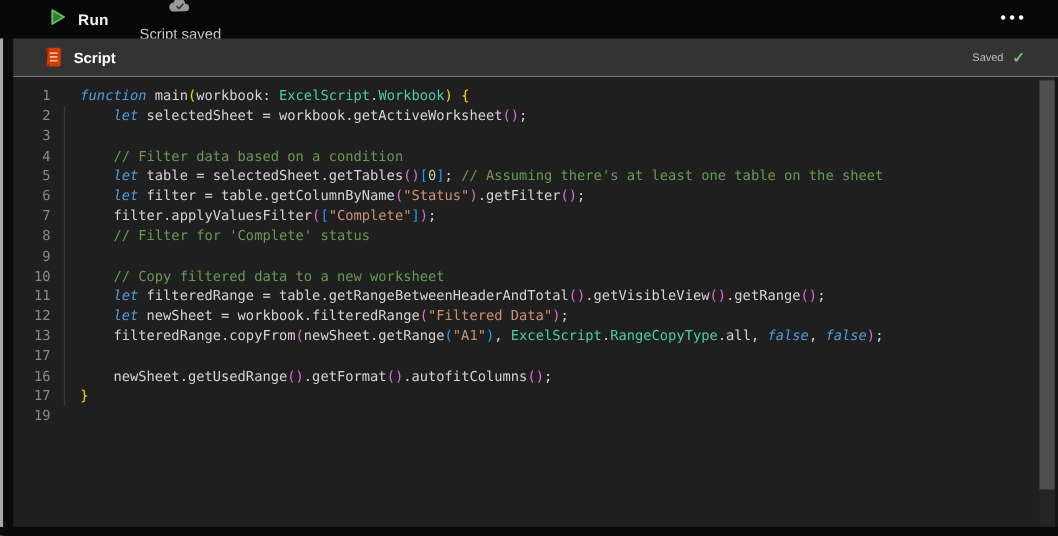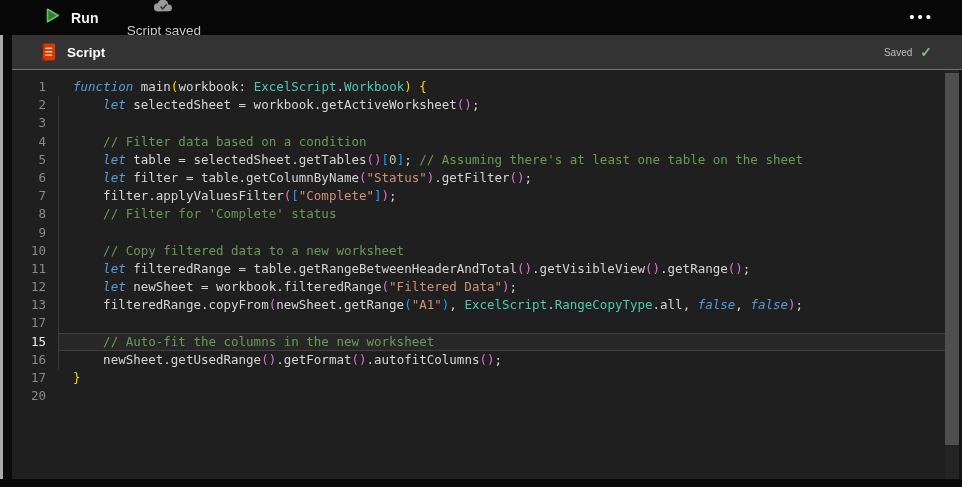--- a/index.html
+++ b/index.html
@@ -113,24 +113,23 @@
         <div class="code-line"><span class="gutter">5</span><span class="code-text"><span class="tok-fg">    </span><span class="tok-kw">let</span><span class="tok-fg"> table = selectedSheet.getTables</span><span class="tok-p2">()</span><span class="tok-p3">[</span><span class="tok-num">0</span><span class="tok-p3">]</span><span class="tok-fg">; </span><span class="tok-com">// Assuming there's at least one table on the sheet</span></span></div>
         <div class="code-line"><span class="gutter">6</span><span class="code-text"><span class="tok-fg">    </span><span class="tok-kw">let</span><span class="tok-fg"> filter = table.getColumnByName</span><span class="tok-p2">(</span><span class="tok-str">"Status"</span><span class="tok-p2">)</span><span class="tok-fg">.getFilter</span><span class="tok-p2">()</span><span class="tok-fg">;</span></span></div>
         <div class="code-line"><span class="gutter">7</span><span class="code-text"><span class="tok-fg">    filter.applyValuesFilter</span><span class="tok-p2">(</span><span class="tok-p3">[</span><span class="tok-str">"Complete"</span><span class="tok-p3">]</span><span class="tok-p2">)</span><span class="tok-fg">;</span></span></div>
         <div class="code-line"><span class="gutter">8</span><span class="code-text"><span class="tok-fg">    </span><span class="tok-com">// Filter for 'Complete' status</span></span></div>
         <div class="code-line"><span class="gutter">9</span><span class="code-text"></span></div>
         <div class="code-line"><span class="gutter">10</span><span class="code-text"><span class="tok-fg">    </span><span class="tok-com">// Copy filtered data to a new worksheet</span></span></div>
         <div class="code-line"><span class="gutter">11</span><span class="code-text"><span class="tok-fg">    </span><span class="tok-kw">let</span><span class="tok-fg"> filteredRange = table.getRangeBetweenHeaderAndTotal</span><span class="tok-p2">()</span><span class="tok-fg">.getVisibleView</span><span class="tok-p2">()</span><span class="tok-fg">.getRange</span><span class="tok-p2">()</span><span class="tok-fg">;</span></span></div>
         <div class="code-line"><span class="gutter">12</span><span class="code-text"><span class="tok-fg">    </span><span class="tok-kw">let</span><span class="tok-fg"> newSheet = workbook.filteredRange</span><span class="tok-p2">(</span><span class="tok-str">"Filtered Data"</span><span class="tok-p2">)</span><span class="tok-fg">;</span></span></div>
         <div class="code-line"><span class="gutter">13</span><span class="code-text"><span class="tok-fg">    filteredRange.copyFrom</span><span class="tok-p2">(</span><span class="tok-fg">newSheet.getRange</span><span class="tok-p3">(</span><span class="tok-str">"A1"</span><span class="tok-p3">)</span><span class="tok-fg">, </span><span class="tok-type">ExcelScript</span><span class="tok-fg">.</span><span class="tok-type">RangeCopyType</span><span class="tok-fg">.all, </span><span class="tok-kw">false</span><span class="tok-fg">, </span><span class="tok-kw">false</span><span class="tok-p2">)</span><span class="tok-fg">;</span></span></div>
         <div class="code-line"><span class="gutter">17</span><span class="code-text"></span></div>
-        <div class="code-line active"><span class="gutter">15</span><span class="code-text"><span class="tok-fg">    </span><span class="tok-com">// Auto-fit the columns in the new worksheet</span></span></div>
         <div class="code-line"><span class="gutter">16</span><span class="code-text"><span class="tok-fg">    newSheet.getUsedRange</span><span class="tok-p2">()</span><span class="tok-fg">.getFormat</span><span class="tok-p2">()</span><span class="tok-fg">.autofitColumns</span><span class="tok-p2">()</span><span class="tok-fg">;</span></span></div>
         <div class="code-line"><span class="gutter">17</span><span class="code-text"><span class="tok-p1">}</span></span></div>
-        <div class="code-line"><span class="gutter">20</span><span class="code-text"></span></div>
+        <div class="code-line"><span class="gutter">19</span><span class="code-text"></span></div>
       </div>
   </div>
 
   <div class="scroll-track"></div>
   <div class="scroll-thumb"></div>
   <div class="right-edge"></div>
   <div class="bottom-strip"></div>
 
 </div>
 

